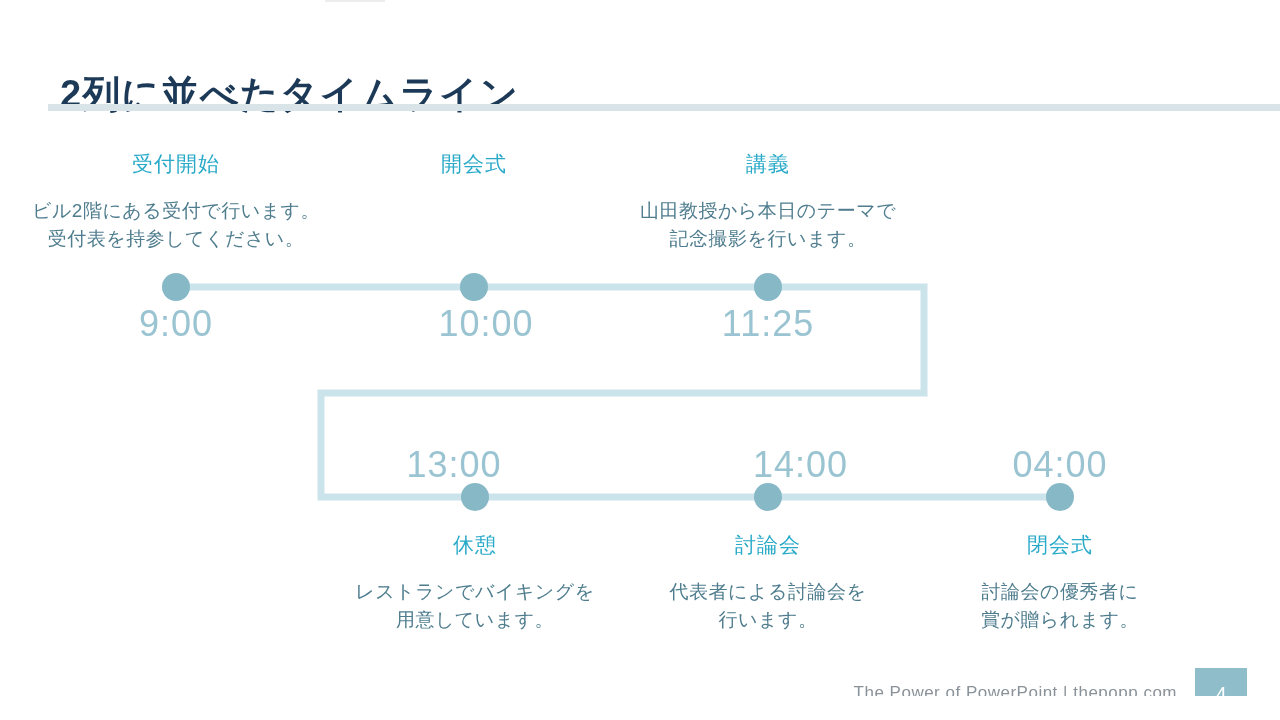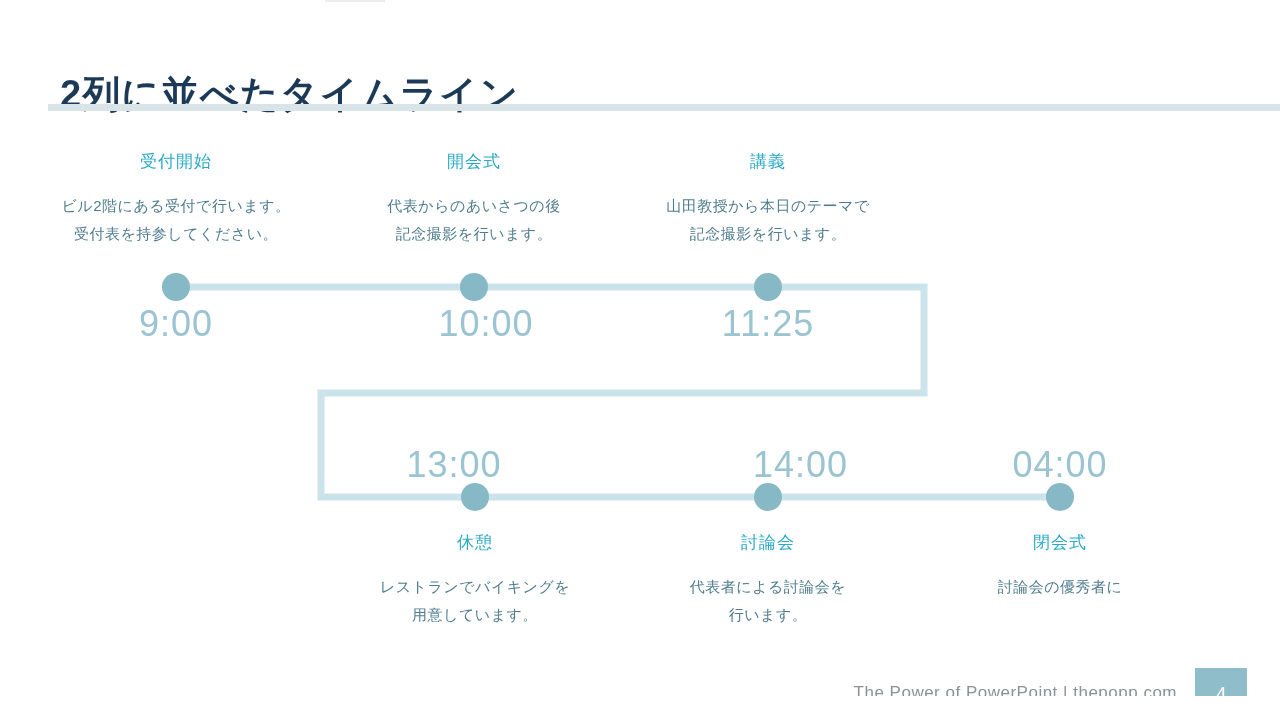--- a/index.html
+++ b/index.html
@@ -74,28 +74,28 @@
   }
   .event-top{top:150px;}
   .event-bottom{top:531px;}
   .e1{left:16px;}
   .e2{left:314px;}
   .e3{left:608px;}
   .e4{left:315px;}
   .e5{left:608px;}
   .e6{left:900px;}
   .event-title{
-    font-size:17px;
+    font-size:21px;
     font-weight:500;
     color:var(--accent);
     margin:0 0 19px 0;
     letter-spacing:1px;
   }
   .event-desc{
-    font-size:15px;
+    font-size:19px;
     line-height:27.5px;
     color:var(--body-text);
     letter-spacing:0.5px;
   }
   .event-desc span{display:block;}
   .footer-credit{
     position:absolute;
     right:103px;
     top:683px;
     font-size:17px;
@@ -155,24 +155,20 @@
 
   <div class="event event-top e1">
     <div class="event-title">受付開始</div>
     <div class="event-desc">
       <span>ビル2階にある受付で行います。</span>
       <span>受付表を持参してください。</span>
     </div>
   </div>
   <div class="event event-top e2">
     <div class="event-title">開会式</div>
-    <div class="event-desc">
-      <span>代表からのあいさつの後</span>
-      <span>記念撮影を行います。</span>
-    </div>
   </div>
   <div class="event event-top e3">
     <div class="event-title">講義</div>
     <div class="event-desc">
       <span>山田教授から本日のテーマで</span>
       <span>記念撮影を行います。</span>
     </div>
   </div>
 
   <div class="event event-bottom e4">
@@ -186,20 +182,21 @@
     <div class="event-title">討論会</div>
     <div class="event-desc">
       <span>代表者による討論会を</span>
       <span>行います。</span>
     </div>
   </div>
   <div class="event event-bottom e6">
     <div class="event-title">閉会式</div>
     <div class="event-desc">
       <span>討論会の優秀者に</span>
+      <span>賞が贈られます。</span>
     </div>
   </div>
 
   <div class="footer-credit">The Power of PowerPoint | thepopp.com</div>
   <div class="page-box">4</div>
 
   <div class="edge-mark edge-mark-bottom"></div>
 
 </div>
 

